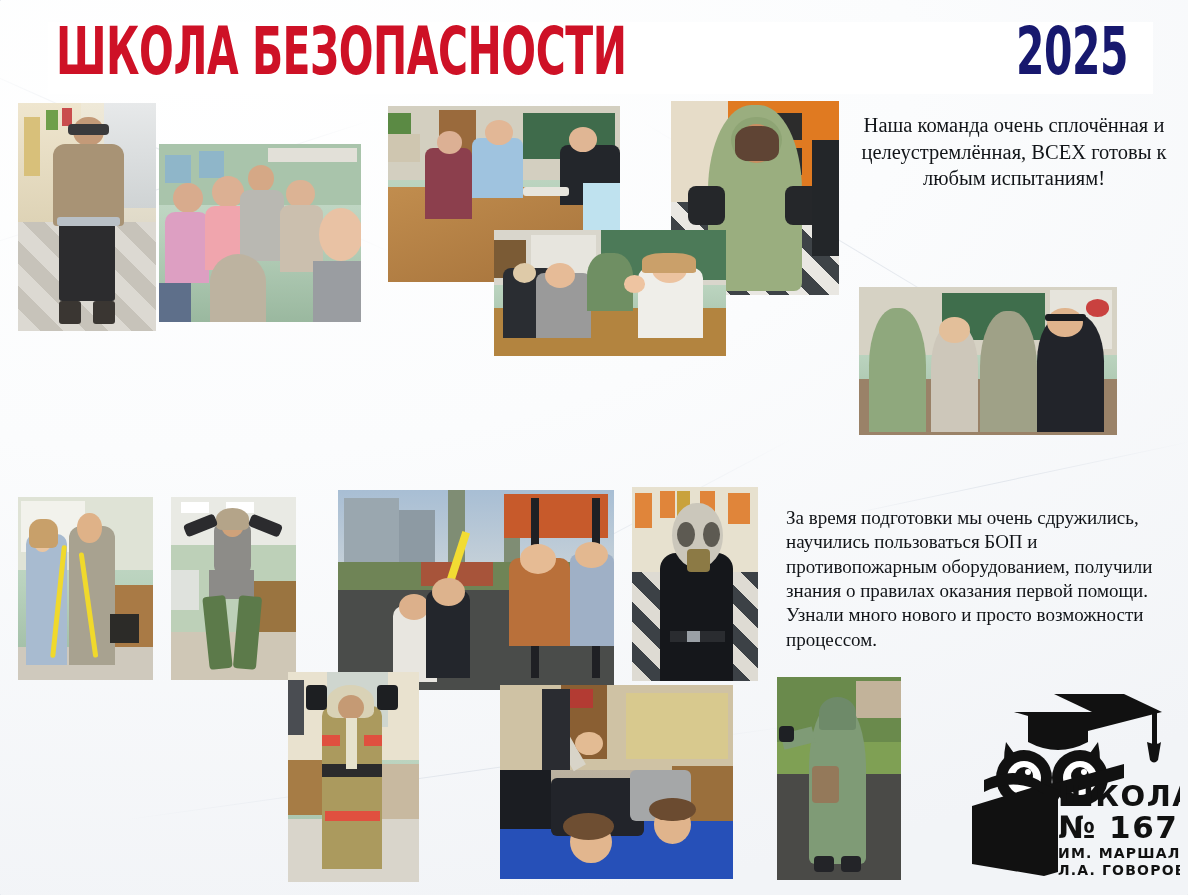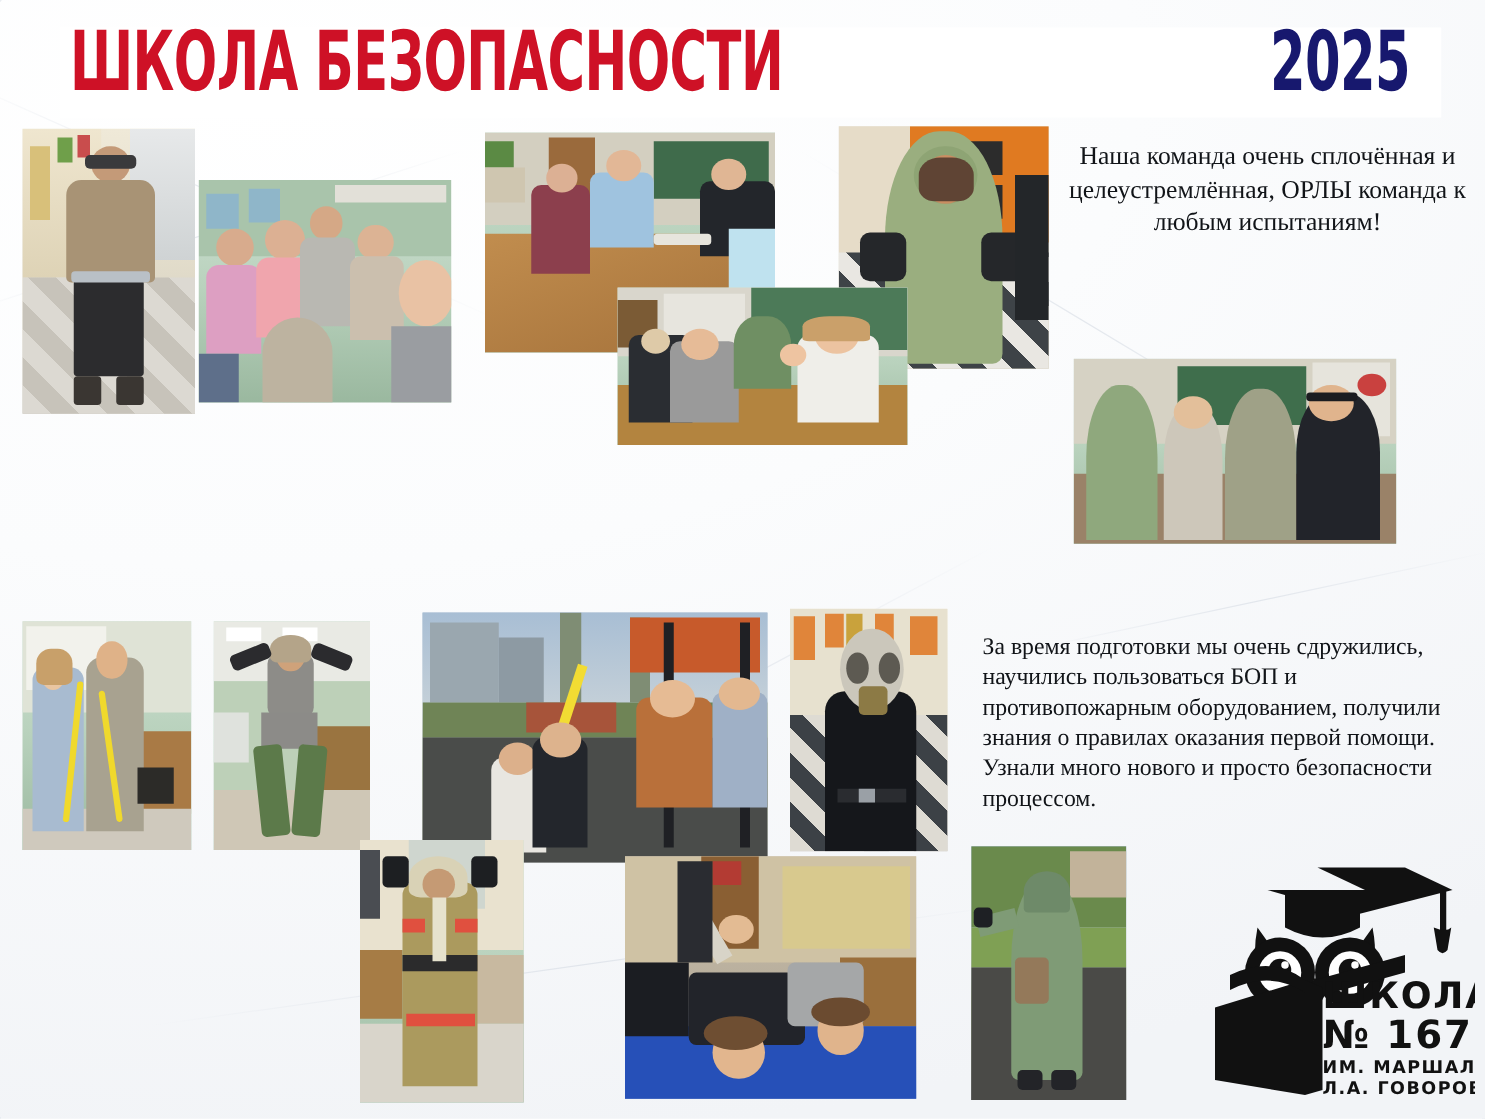--- a/index.html
+++ b/index.html
@@ -325,22 +325,22 @@
     <div class="rect" style="left:52%;top:88%;width:16%;height:8%;background:#232428;border-radius:4px;"></div>
   </div>
 
   <div class="band title-band">
     <span class="t-main">ШКОЛА БЕЗОПАСНОСТИ</span>
     <span class="t-year">2025</span>
   </div>
 
 
 
-  <div class="para p-top">Наша команда очень сплочённая и целеустремлённая, ОРЛЫ команда к любым испытаниям!</div>
-  <div class="para p-mid">За время подготовки мы очень сдружились, научились пользоваться БОП и противопожарным оборудованием, получили знания о правилах оказания первой помощи. Узнали много нового и просто безопасности процессом.</div>
+  <div class="para p-top">Наша команда очень сплочённая и целеустремлённая, ВСЕХ готовы к любым испытаниям!</div>
+  <div class="para p-mid">За время подготовки мы очень сдружились, научились пользоваться БОП и противопожарным оборудованием, получили знания о правилах оказания первой помощи. Узнали много нового и просто возможности процессом.</div>
 
   <div class="logo">
     <svg width="214" height="205" viewBox="0 0 214 205" xmlns="http://www.w3.org/2000/svg">
       <g fill="#111111">
 
         <polygon points="88,8 158,8 196,26 126,26"></polygon>
         <polygon points="48,26 126,26 196,26 118,46"></polygon>
         <path d="M62,30 L62,56 Q92,72 122,56 L122,30 Z"></path>
         <rect x="186" y="26" width="5" height="32"></rect>
         <path d="M181,56 q10,4 14,0 l-3,18 q-4,5 -8,0 Z"></path>

